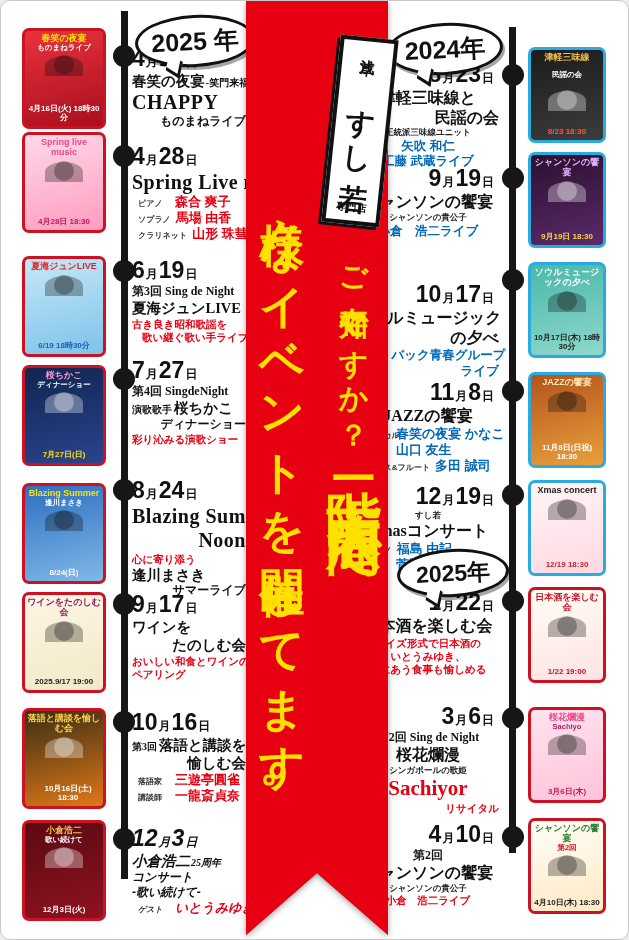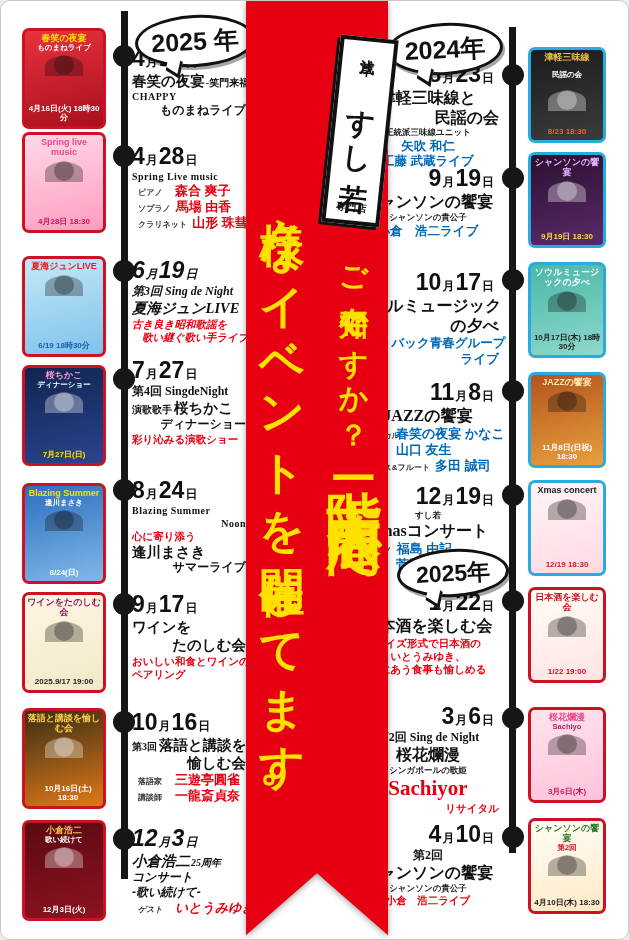--- a/index.html
+++ b/index.html
@@ -33,21 +33,21 @@
   .col-right .date{text-align:right;padding-right:8px;}
   .r{white-space:nowrap;margin:1px 0;color:#111;}
   .col-right .r{text-align:center;}
   .r.right{text-align:right !important;padding-right:4px;}
   .r.indent{padding-left:10px;}
   .r.title{font-family:"Liberation Serif","DejaVu Serif",serif;font-weight:bold;font-size:16px;}
   .col-left .r.title{font-size:14.5px;}
   .r.title .pre{font-size:10px;margin-right:2px;}
   .r.title .small{font-size:10px;margin-left:1px;}
   .r.subtitle{font-family:"Liberation Serif","DejaVu Serif",serif;font-weight:bold;font-size:12px;}
-  .r.latin{font-family:"Liberation Serif","DejaVu Serif",serif;font-weight:bold;font-size:10px;letter-spacing:.5px;}
+  .r.latin{font-family:"Liberation Serif","DejaVu Serif",serif;font-weight:bold;font-size:20px;letter-spacing:.5px;}
   .r.red{color:#e60012;font-weight:bold;font-size:10.5px;}
   .r.blue{color:#0068b7;font-weight:bold;font-size:12.5px;}
   .r.black{font-weight:bold;font-size:12px;}
   .r.note{font-size:8.5px;font-weight:bold;color:#222;}
   .r.red-latin{font-family:"Liberation Serif","DejaVu Serif",serif;font-weight:bold;font-size:21px;color:#e60012;}
   .r.pair-red,.r.pair-blue{display:flex;align-items:baseline;gap:5px;padding-left:6px;text-align:left;}
   .r.pair-red .pl,.r.pair-blue .pl{font-size:8px;font-weight:bold;color:#333;min-width:32px;}
   .r.pair-red .pt{color:#e60012;font-weight:bold;font-size:13px;}
   .r.pair-blue .pt{color:#0068b7;font-weight:bold;font-size:13px;}
   
@@ -117,21 +117,21 @@
         </div>
         <div class="r pair-red">
           <span class="pl">ソプラノ</span>
           <span class="pt">馬場 由香</span>
         </div>
         <div class="r pair-red">
           <span class="pl">クラリネット</span>
           <span class="pt">山形 珠彗</span>
         </div>
       </div>
-      <div class="event" style="top: 256px; font-style: italic;">
+      <div class="event" style="top: 256px;">
         <div class="date"><span class="num">6</span><span class="unit">月</span><span class="num">19</span><span class="unit">日</span></div>
         <div class="r subtitle"><span>第3回 Sing de Night</span></div>
         <div class="r title"><span>夏海ジュンLIVE</span></div>
         <div class="r red"><span>古き良き昭和歌謡を</span></div>
         <div class="r red indent"><span>歌い継ぐ歌い手ライブ</span></div>
       </div>
       <div class="event" style="top: 356px;">
         <div class="date"><span class="num">7</span><span class="unit">月</span><span class="num">27</span><span class="unit">日</span></div>
         <div class="r subtitle"><span>第4回 SingdeNight</span></div>
         <div class="r title"><span class="pre">演歌歌手</span><span>桜ちかこ</span></div>
@@ -185,21 +185,21 @@
         <div class="r note"><span>正統派三味線ユニット</span></div>
         <div class="r blue"><span>矢吹 和仁</span></div>
         <div class="r blue"><span>工藤 武蔵ライブ</span></div>
       </div>
       <div class="event" style="top: 164px;">
         <div class="date"><span class="num">9</span><span class="unit">月</span><span class="num">19</span><span class="unit">日</span></div>
         <div class="r title"><span>シャンソンの饗宴</span></div>
         <div class="r note"><span>シャンソンの貴公子</span></div>
         <div class="r blue"><span>小倉　浩二ライブ</span></div>
       </div>
-      <div class="event" style="top: 268px;">
+      <div class="event" style="top: 280px;">
         <div class="date"><span class="num">10</span><span class="unit">月</span><span class="num">17</span><span class="unit">日</span></div>
         <div class="r title"><span>ソウルミュージック</span></div>
         <div class="r title right"><span>の夕べ</span></div>
         <div class="r blue"><span>ゲットバック青春グループ</span></div>
         <div class="r blue right"><span>ライブ</span></div>
       </div>
       <div class="event" style="top: 378px;">
         <div class="date"><span class="num">11</span><span class="unit">月</span><span class="num">8</span><span class="unit">日</span></div>
         <div class="r title"><span>JAZZの饗宴</span></div>
         <div class="r pair-blue">

